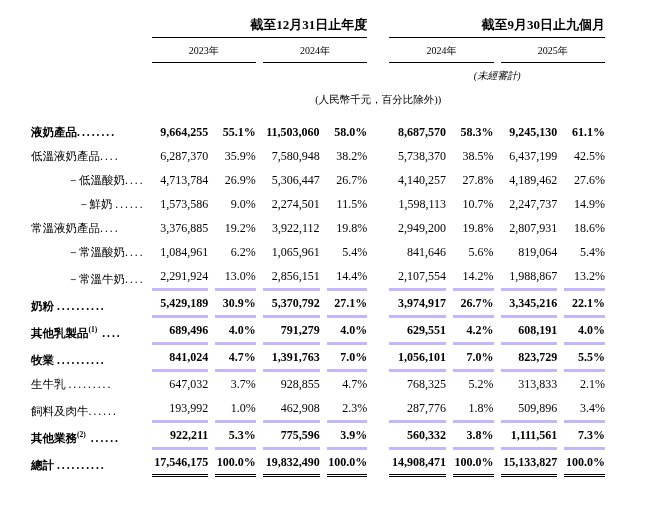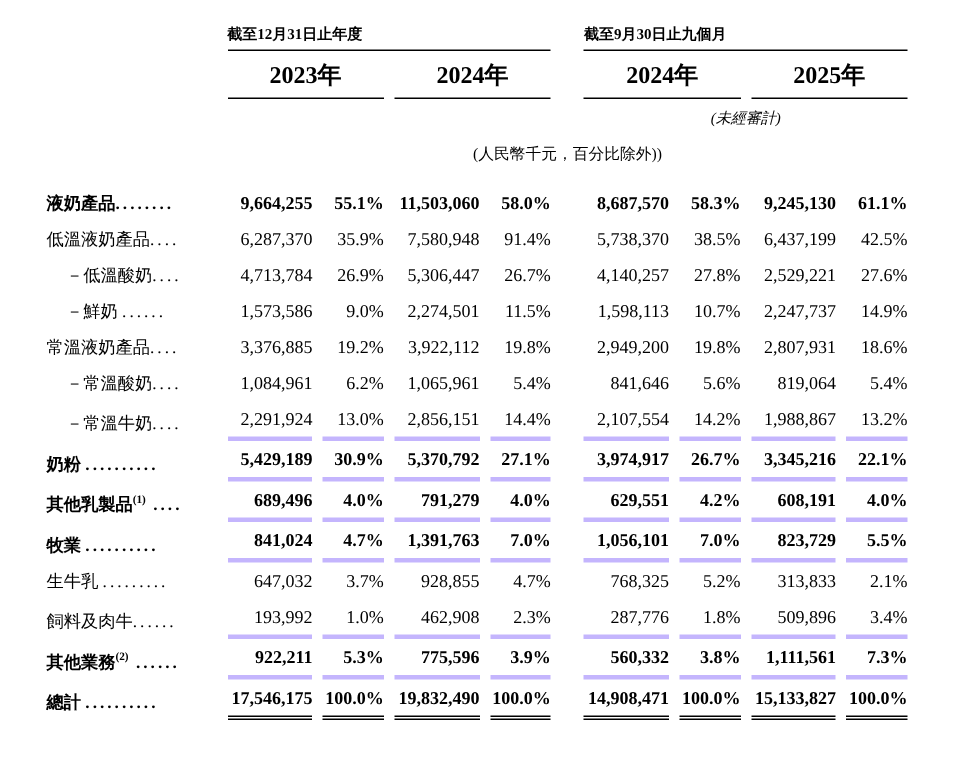--- a/index.html
+++ b/index.html
@@ -27,30 +27,30 @@
     margin: 14px 0 0 24px;
     font-size: 12px;
   }
   col.c-lbl { width: 112px; }
   col.c-v   { width: 56px; }
   col.c-p   { width: 40px; }
   col.c-gap { width: 8px; }
 
   .span-head {
     font-weight: bold;
-    text-align: left;
-    font-size: 10px;
+    text-align: right;
+    font-size: 13px;
     border-bottom: 1.5px solid #000;
     padding: 2px 0 3px 0;
     white-space: nowrap;
   }
   .year-head {
-    font-weight: bold;
+    font-weight: normal;
     text-align: center;
-    font-size: 16px;
+    font-size: 10px;
     border-bottom: 1.5px solid #000;
     padding: 6px 0 4px 0;
     white-space: nowrap;
   }
   .note-una {
     text-align: center;
     font-style: italic;
     font-size: 10px;
     padding-top: 6px;
     white-space: nowrap;
@@ -59,21 +59,21 @@
     text-align: center;
     font-size: 10.5px;
     padding-top: 9px;
     white-space: nowrap;
   }
 
   tbody td { padding: 5px 0 4px 0; vertical-align: bottom; }
   tr.spacer td { padding: 0; height: 12px; }
 
   td.lbl { font-size: 11.5px; white-space: nowrap; }
-  td.lbl.ind { padding-left: 13px; }
+  td.lbl.ind { padding-left: 13px; text-align: right; }
   .dots { letter-spacing: 2px; }
   sup { font-size: 7.5px; line-height: 0; }
 
   td.v, td.p { text-align: right; white-space: nowrap; }
   tr.bold { font-weight: bold; }
 
   tr.rule-single td.v, tr.rule-single td.p { border-bottom: 3px solid #c4b5fd; }
   tr.rule-double td.v, tr.rule-double td.p { border-bottom: 3px double #000; }
 </style>
 </head>
@@ -131,37 +131,37 @@
           <td class="v">8,687,570</td>
           <td class="p">58.3%</td>
           <td class="v">9,245,130</td>
           <td class="p">61.1%</td>
         </tr>
         <tr class="">
           <td class="lbl"><span>低溫液奶產品</span><span class="dots">....</span></td>
           <td class="v">6,287,370</td>
           <td class="p">35.9%</td>
           <td class="v">7,580,948</td>
-          <td class="p">91.4%</td>
+          <td class="p">38.2%</td>
           <td></td>
           <td class="v">5,738,370</td>
           <td class="p">38.5%</td>
           <td class="v">6,437,199</td>
           <td class="p">42.5%</td>
         </tr>
         <tr class="">
           <td class="lbl ind"><span>－低溫酸奶</span><span class="dots">....</span></td>
           <td class="v">4,713,784</td>
           <td class="p">26.9%</td>
           <td class="v">5,306,447</td>
           <td class="p">26.7%</td>
           <td></td>
           <td class="v">4,140,257</td>
           <td class="p">27.8%</td>
-          <td class="v">2,529,221</td>
+          <td class="v">4,189,462</td>
           <td class="p">27.6%</td>
         </tr>
         <tr class="">
           <td class="lbl ind"><span>－鮮奶 </span><span class="dots">......</span></td>
           <td class="v">1,573,586</td>
           <td class="p">9.0%</td>
           <td class="v">2,274,501</td>
           <td class="p">11.5%</td>
           <td></td>
           <td class="v">1,598,113</td>

